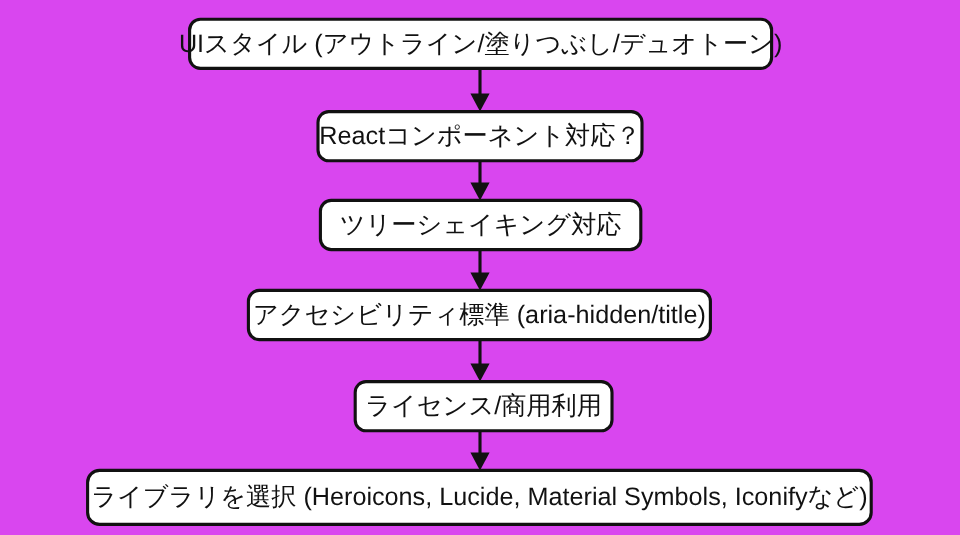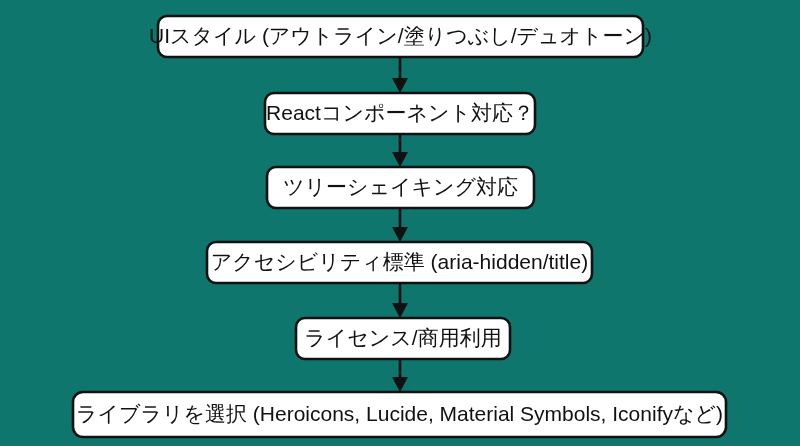--- a/index.html
+++ b/index.html
@@ -4,21 +4,21 @@
 <style>
   html, body {
     margin: 0;
     padding: 0;
     background: #ffffff;
   }
   #canvas {
     position: relative;
     width: 800px;
     height: 446px;
-    background: #0f766e;
+    background: #d946ef;
     overflow: hidden;
     font-family: "Liberation Sans", "DejaVu Sans", sans-serif;
   }
   .flow-svg {
     position: absolute;
     left: 0;
     top: 0;
     width: 800px;
     height: 446px;
   }

